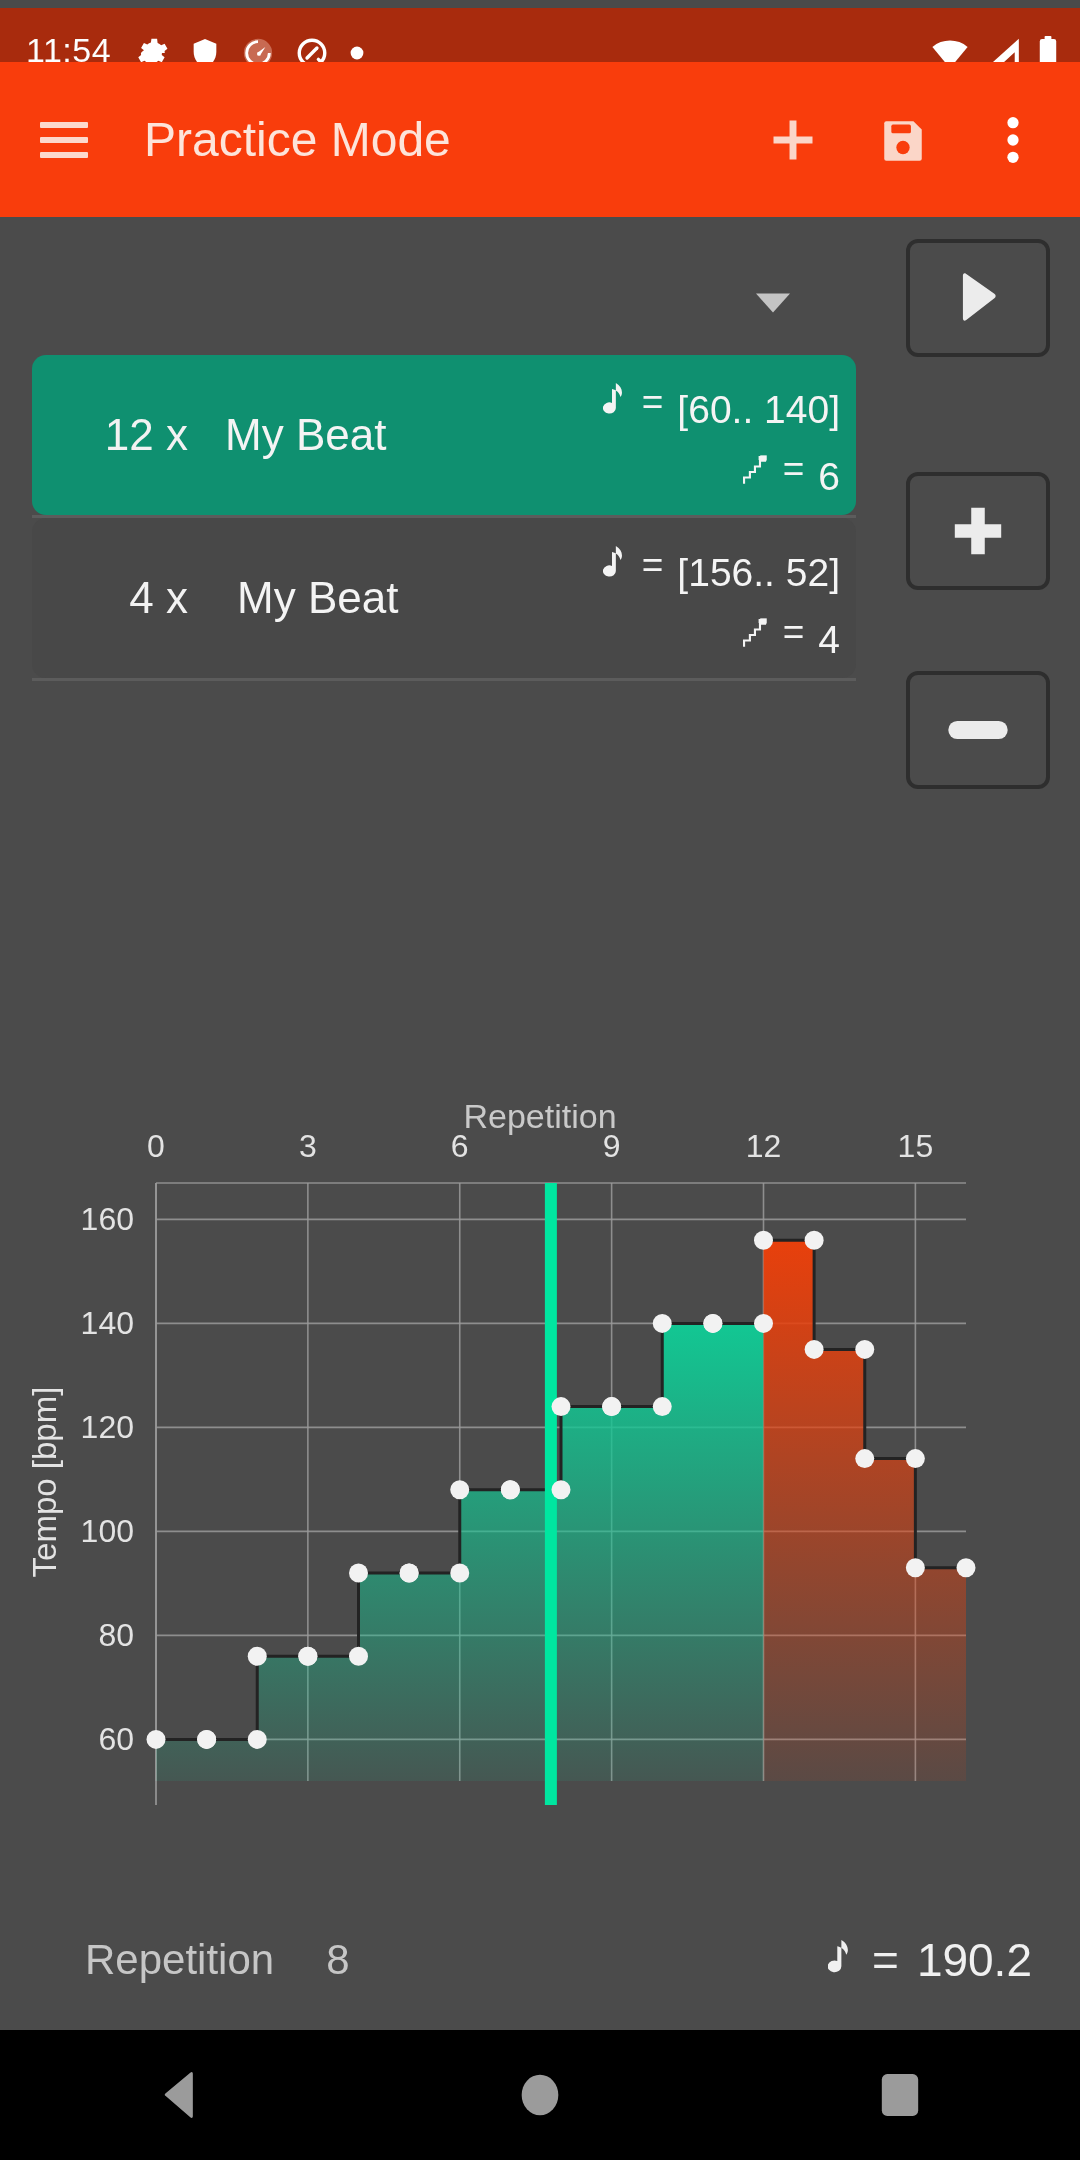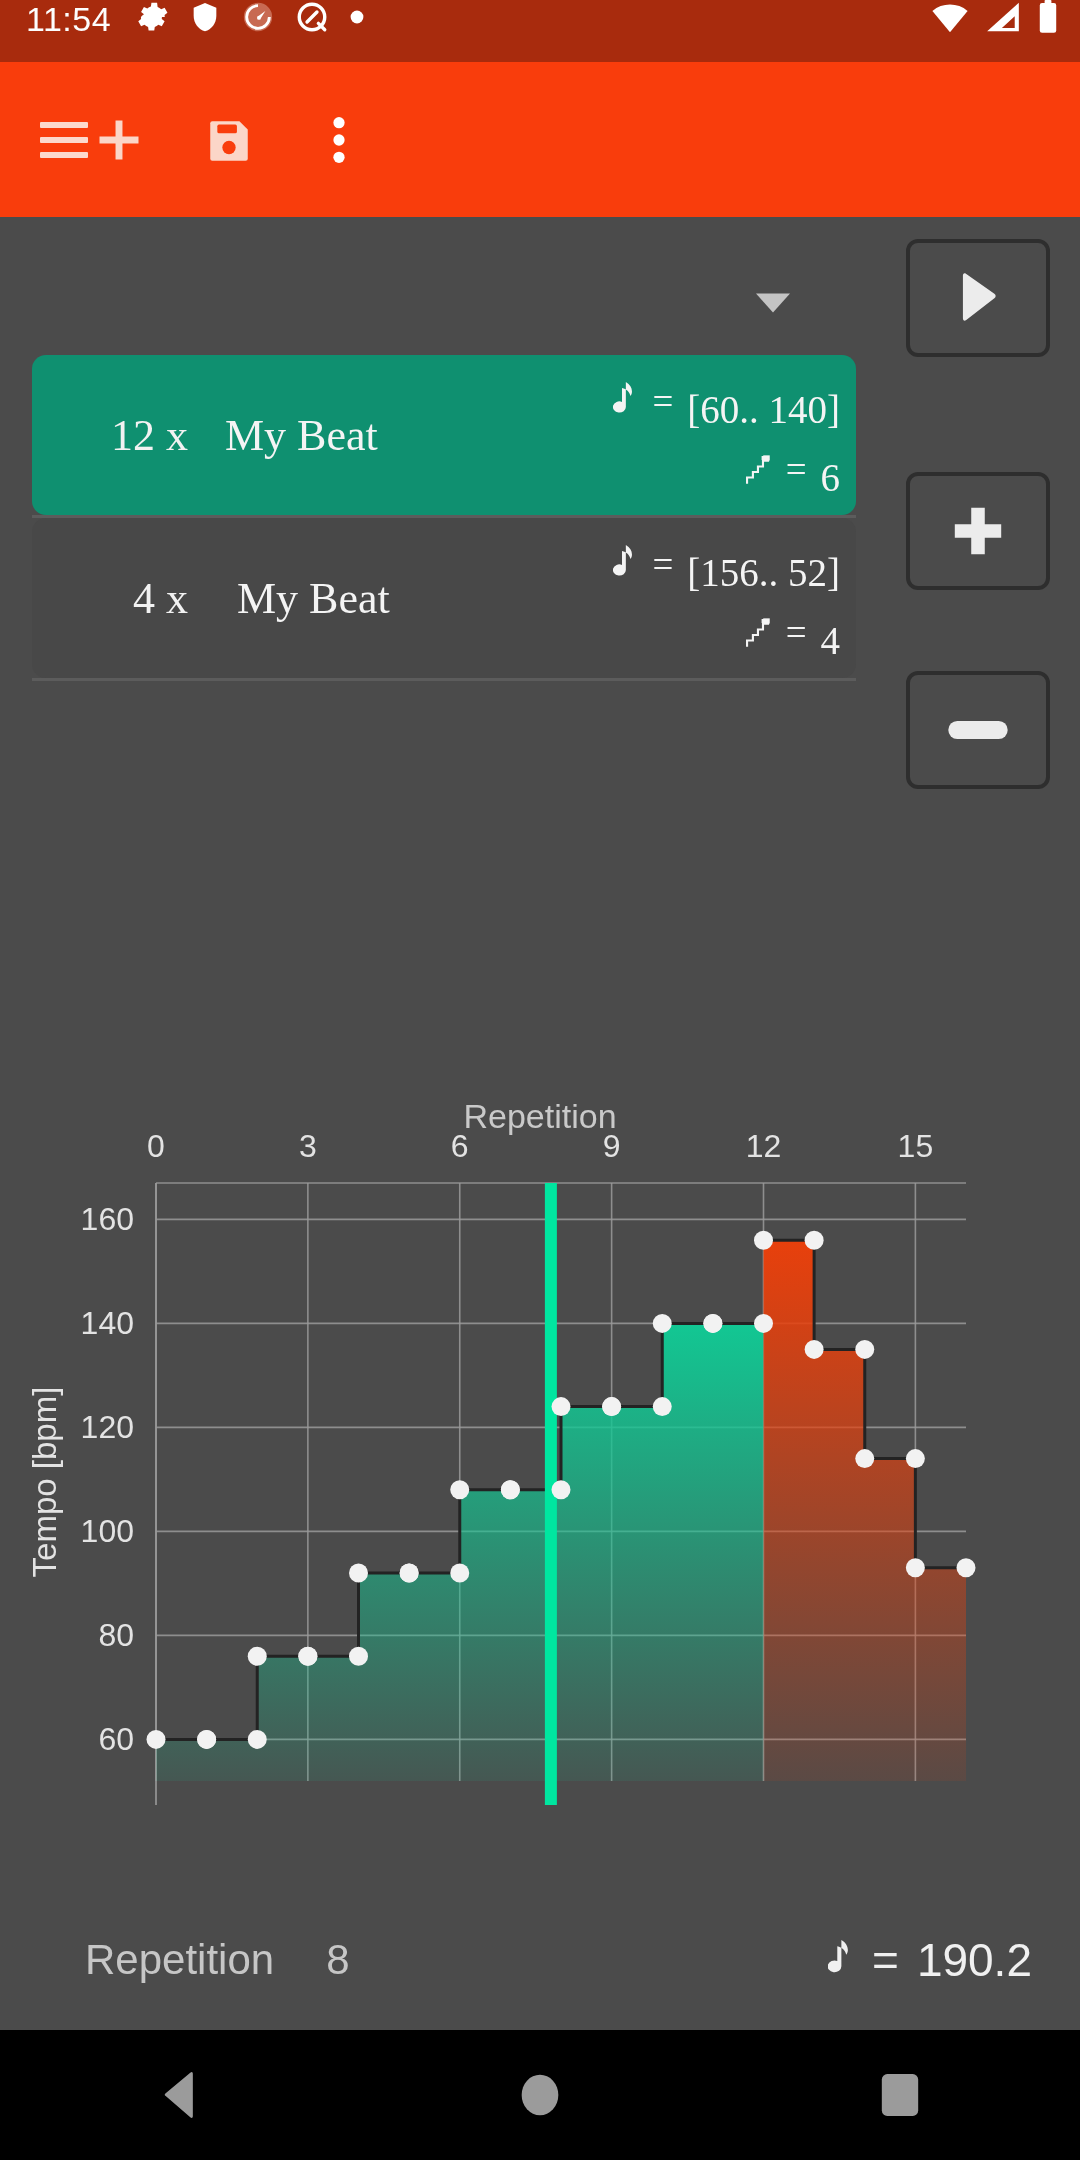--- a/index.html
+++ b/index.html
@@ -7,23 +7,23 @@
   body {
     font-family:"Liberation Sans", sans-serif;
     background:#4a4a4a;
     overflow:hidden;
     -webkit-font-smoothing:antialiased;
   }
   #app { position:relative; width:1080px; height:2160px; }
 
   
   .statusbar {
-    position:absolute; top:0; left:0; width:1080px; height:62px;
+    position:absolute; top:8px; left:0; width:1080px; height:62px;
     background:#a82b0d;
-    display:flex; align-items:flex-start;
+    display:flex; align-items:flex-end;
     padding:0 20px 0 26px;
   }
   .sb-time { color:#fdfdfd; font-size:34px; letter-spacing:0.5px; }
   .sb-icons-left { display:flex; align-items:center; gap:20px; margin-left:24px; flex:1; }
   .sb-icons-right { display:flex; align-items:center; gap:14px; }
   .sb-ic { display:block; }
 
   
   .appbar {
     position:absolute; top:62px; left:0; width:1080px; height:155px;
@@ -66,21 +66,21 @@
     border:4px solid #2e2e2e; border-radius:12px;
     background:#4b4b4b;
     display:flex; align-items:center; justify-content:center;
     cursor:pointer;
   }
   .sb-play { top:22px; }
   .sb-plus { top:255px; }
   .sb-minus { top:454px; }
 
   
-  .beat-list { position:absolute; top:138px; left:0; width:860px;font-family:Liberation Serif, serif; }
+  .beat-list { position:absolute; top:138px; left:0; width:860px; }
   .beat-item {
     position:relative; margin:0 auto 0 32px; width:824px; height:160px;
     border-radius:14px;
     display:flex; align-items:center;
     cursor:pointer;
   }
   .beat-item.selected { background:#0f9070; }
   .beat-item.plain { background:#484848;gap:12px; }
   .beat-sep { width:824px; height:3px; background:#5c5c5c; margin-left:32px; }
   .bi-count {
@@ -169,20 +169,21 @@
       </svg>
     </div>
   </div>
 
   <div class="appbar">
     <div class="hamburger">
       <span></span>
         <span></span>
         <span></span>
     </div>
+    <div class="appbar-title">Practice Mode</div>
     <div class="appbar-actions">
       <div class="ab-btn">
         <svg width="52" height="52" viewBox="0 0 24 24">
           <path fill="#fbd6c8" d="M10.4 3h3.2v7.4H21v3.2h-7.4V21h-3.2v-7.4H3v-3.2h7.4V3z"></path>
         </svg>
       </div>
       <div class="ab-btn">
         <svg width="50" height="50" viewBox="0 0 24 24">
           <path fill="#fbd6c8" d="M4 3h13l4 4v14a1 1 0 01-1 1H4a1 1 0 01-1-1V4a1 1 0 011-1z"></path>
           <rect x="6.4" y="4.6" width="9.4" height="4.2" rx="0.8" fill="#f93d0c"></rect>

